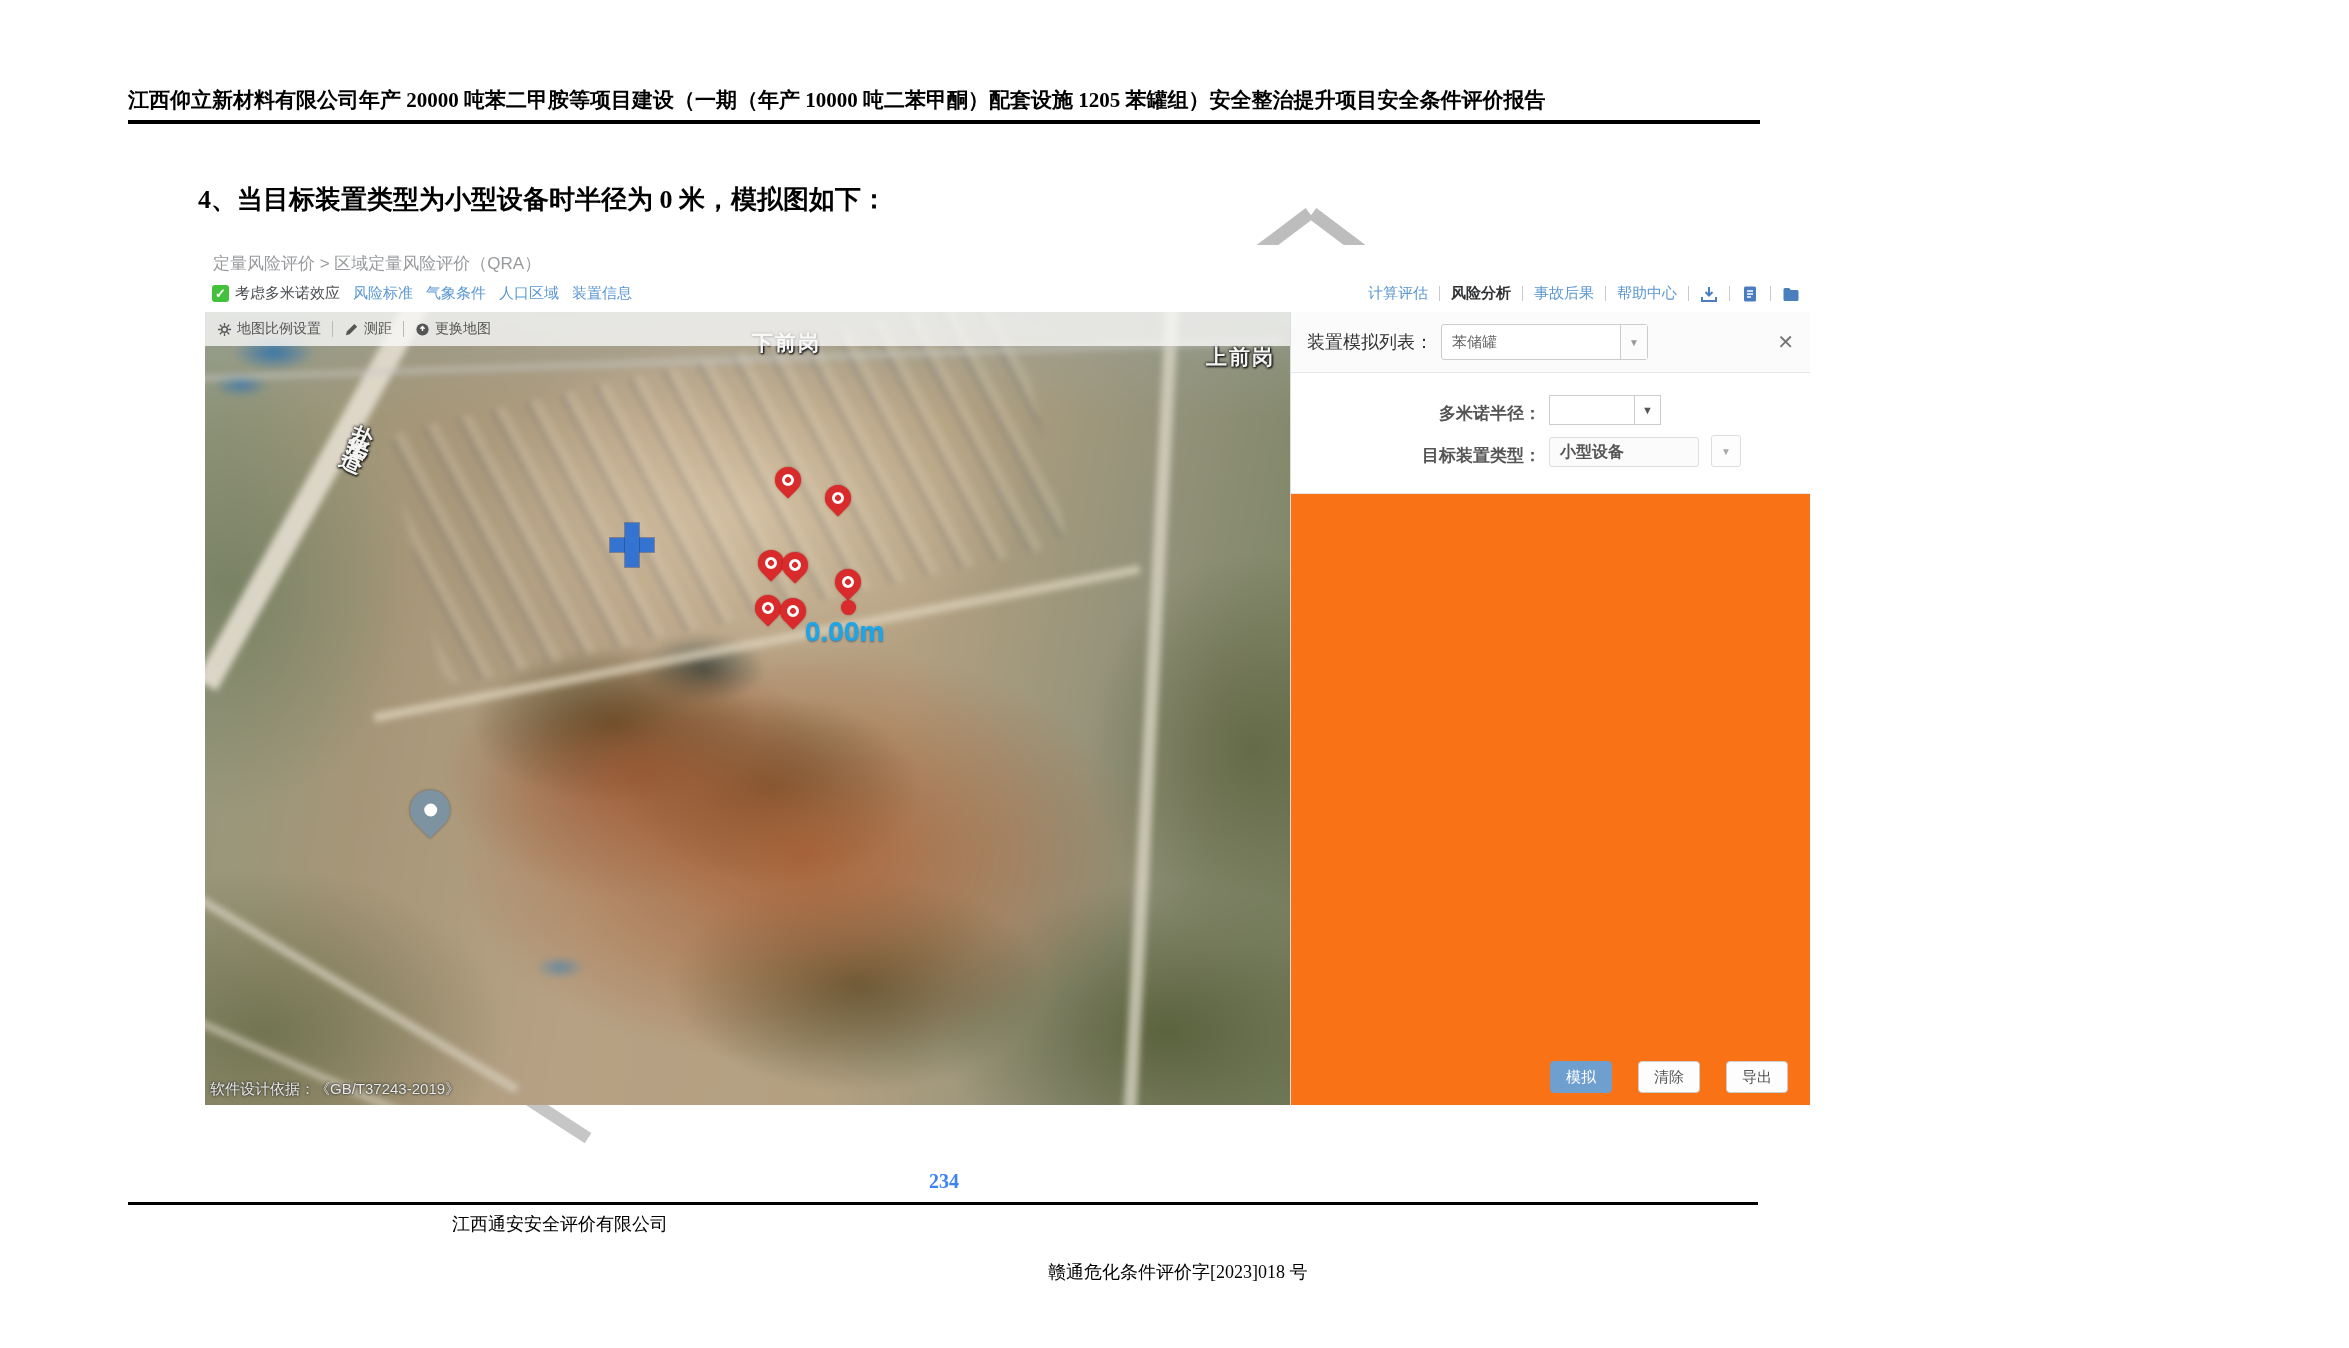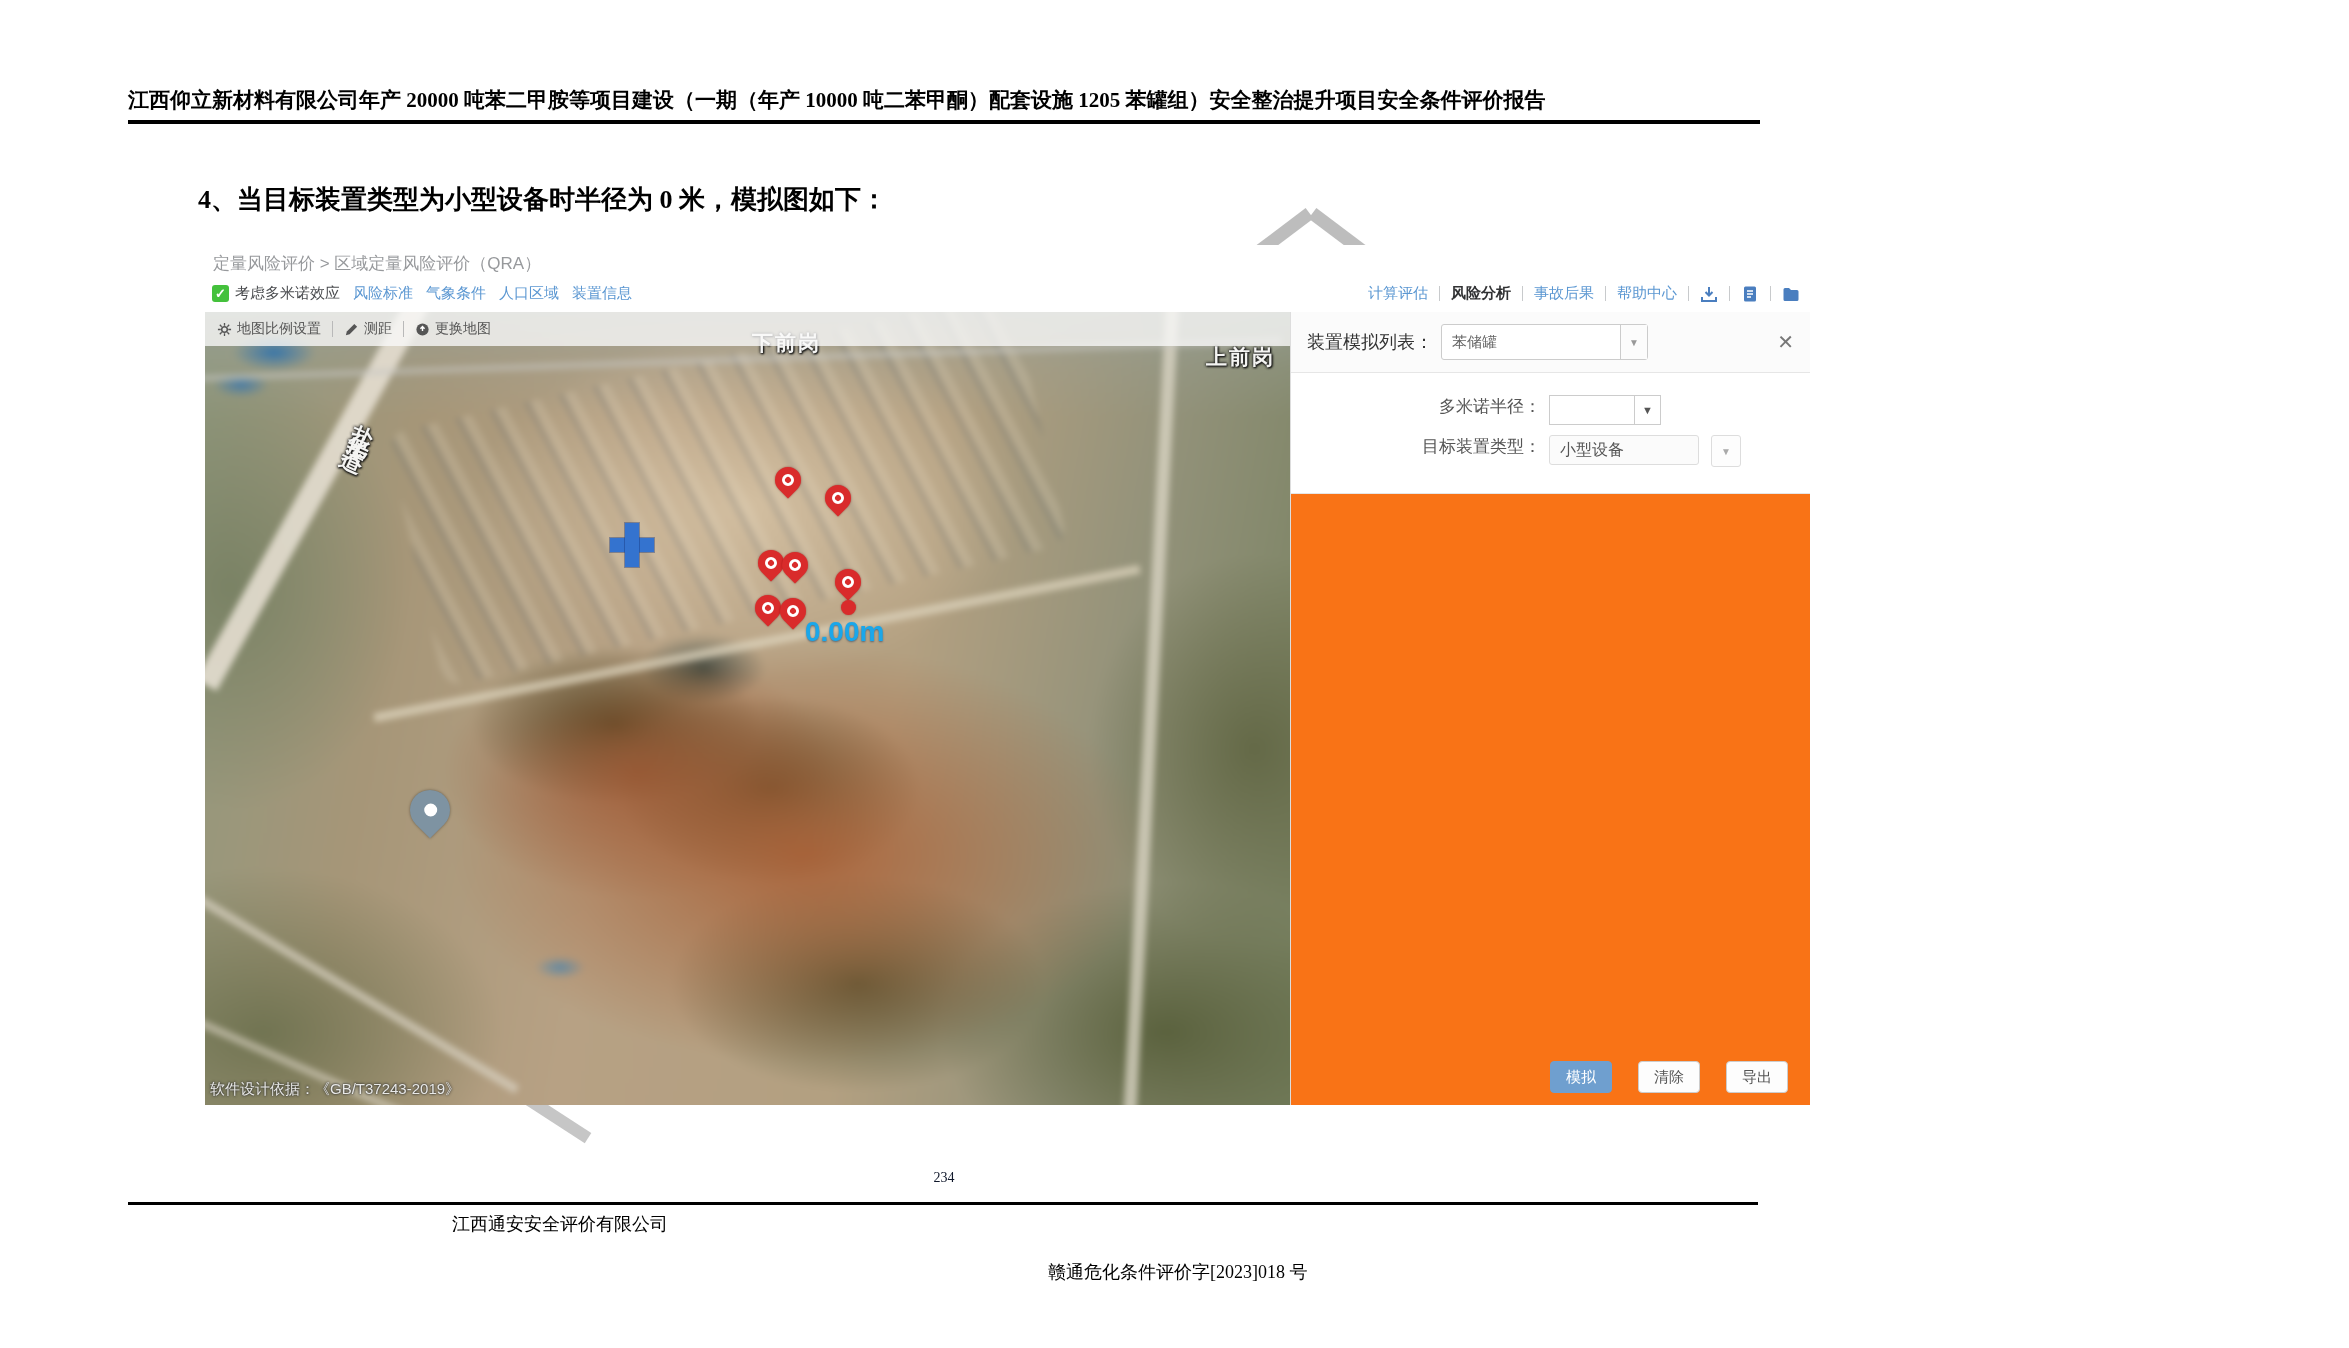--- a/index.html
+++ b/index.html
@@ -3,21 +3,21 @@
 <meta charset="utf-8">
 <style>
   html,body{margin:0;padding:0;}
   body{width:2349px;height:1348px;background:#fff;font-family:"Liberation Sans",sans-serif;position:relative;overflow:hidden;}
   .abs{position:absolute;}
 
   
   .doc-header{left:128px;top:86px;width:1632px;font-family:"Liberation Serif",serif;font-weight:bold;font-size:21px;color:#000;white-space:nowrap;}
   .header-rule{left:128px;top:120px;width:1632px;height:4px;background:#000;}
   .section-heading{left:198px;top:182px;font-family:"Liberation Serif",serif;font-weight:bold;font-size:26px;color:#000;white-space:nowrap;}
-  .page-number{left:128px;top:1170px;width:1632px;text-align:center;font-family:"Liberation Serif",serif;font-size:14px;color:#0f172a;}
+  .page-number{left:128px;top:1170px;width:1632px;text-align:center;font-family:"Liberation Serif",serif;font-size:20px;color:#3b82f6;font-weight:bold;}
   .footer-rule{left:128px;top:1202px;width:1630px;height:3px;background:#000;}
   .footer-left{left:452px;top:1212px;font-family:"Liberation Serif",serif;font-size:18px;color:#000;}
   .footer-right{left:1048px;top:1260px;font-family:"Liberation Serif",serif;font-size:18px;color:#000;}
 
   
   .wm{background:#bdbdbd;z-index:0;}
   .wm-a1{left:1252px;top:226px;width:64px;height:13px;transform:rotate(-37deg);}
   .wm-a2{left:1306px;top:226px;width:64px;height:13px;transform:rotate(37deg);}
   .wm-b{left:520px;top:1112px;width:74px;height:12px;background:#c6c6c6;transform:rotate(33deg);}
 
@@ -95,21 +95,21 @@
   .pselect{margin-left:8px;width:205px;height:34px;background:#fff;border:1px solid #ccc;border-radius:3px;display:flex;align-items:center;}
   .pselect .val{flex:1;padding-left:10px;font-size:15px;color:#666;}
   .pselect .arrbox{width:26px;height:100%;border-left:1px solid #ccc;background:#fcfcfc;display:flex;align-items:center;justify-content:center;color:#999;font-size:10px;}
   .pclose{margin-left:auto;color:#777;font-size:20px;cursor:pointer;}
 
   .tabs{height:57px;background:#fff;border-bottom:1px solid #e3e3e3;display:flex;align-items:stretch;padding-left:20px;gap:34px;}
   .tab{display:flex;align-items:center;font-size:19px;color:#303133;cursor:pointer;}
   .tab.active{box-shadow:inset 0 -4px 0 #4e7fae;}
 
   .form{background:#fff;border-bottom:1px solid #e6e6e6;padding:12px 0 16px;}
-  .frow{display:flex;align-items:flex-start;margin:10px 0;}
+  .frow{display:flex;align-items:flex-end;margin:10px 0;font-weight:bold;}
   .flabel{width:250px;text-align:right;font-size:17px;color:#555;}
   .radius-ctl{margin-left:8px;display:flex;align-items:center;}
   .radius-box{width:86px;height:30px;border:1px solid #ccc;background:#fff;box-sizing:border-box;padding:3px;}
   .radius-fill{width:100%;height:100%;background:#29a3dc;}
   .radius-arr{width:26px;height:30px;border:1px solid #ccc;border-left:none;box-sizing:border-box;background:#fff;display:flex;align-items:center;justify-content:center;color:#555;font-size:11px;}
   .type-select{margin-left:8px;width:150px;height:30px;border:1px solid #ddd;background:#fbfbfb;border-radius:3px;display:flex;align-items:center;box-sizing:border-box;}
   .type-select .val{flex:1;padding-left:10px;font-size:16px;color:#555;}
   .type-arr{margin-left:12px;width:28px;height:30px;border:1px solid #ddd;border-radius:3px;background:#fdfdfd;display:flex;align-items:center;justify-content:center;color:#aaa;font-size:10px;}
 
   .panel-btns{position:absolute;right:22px;bottom:12px;display:flex;gap:26px;}

